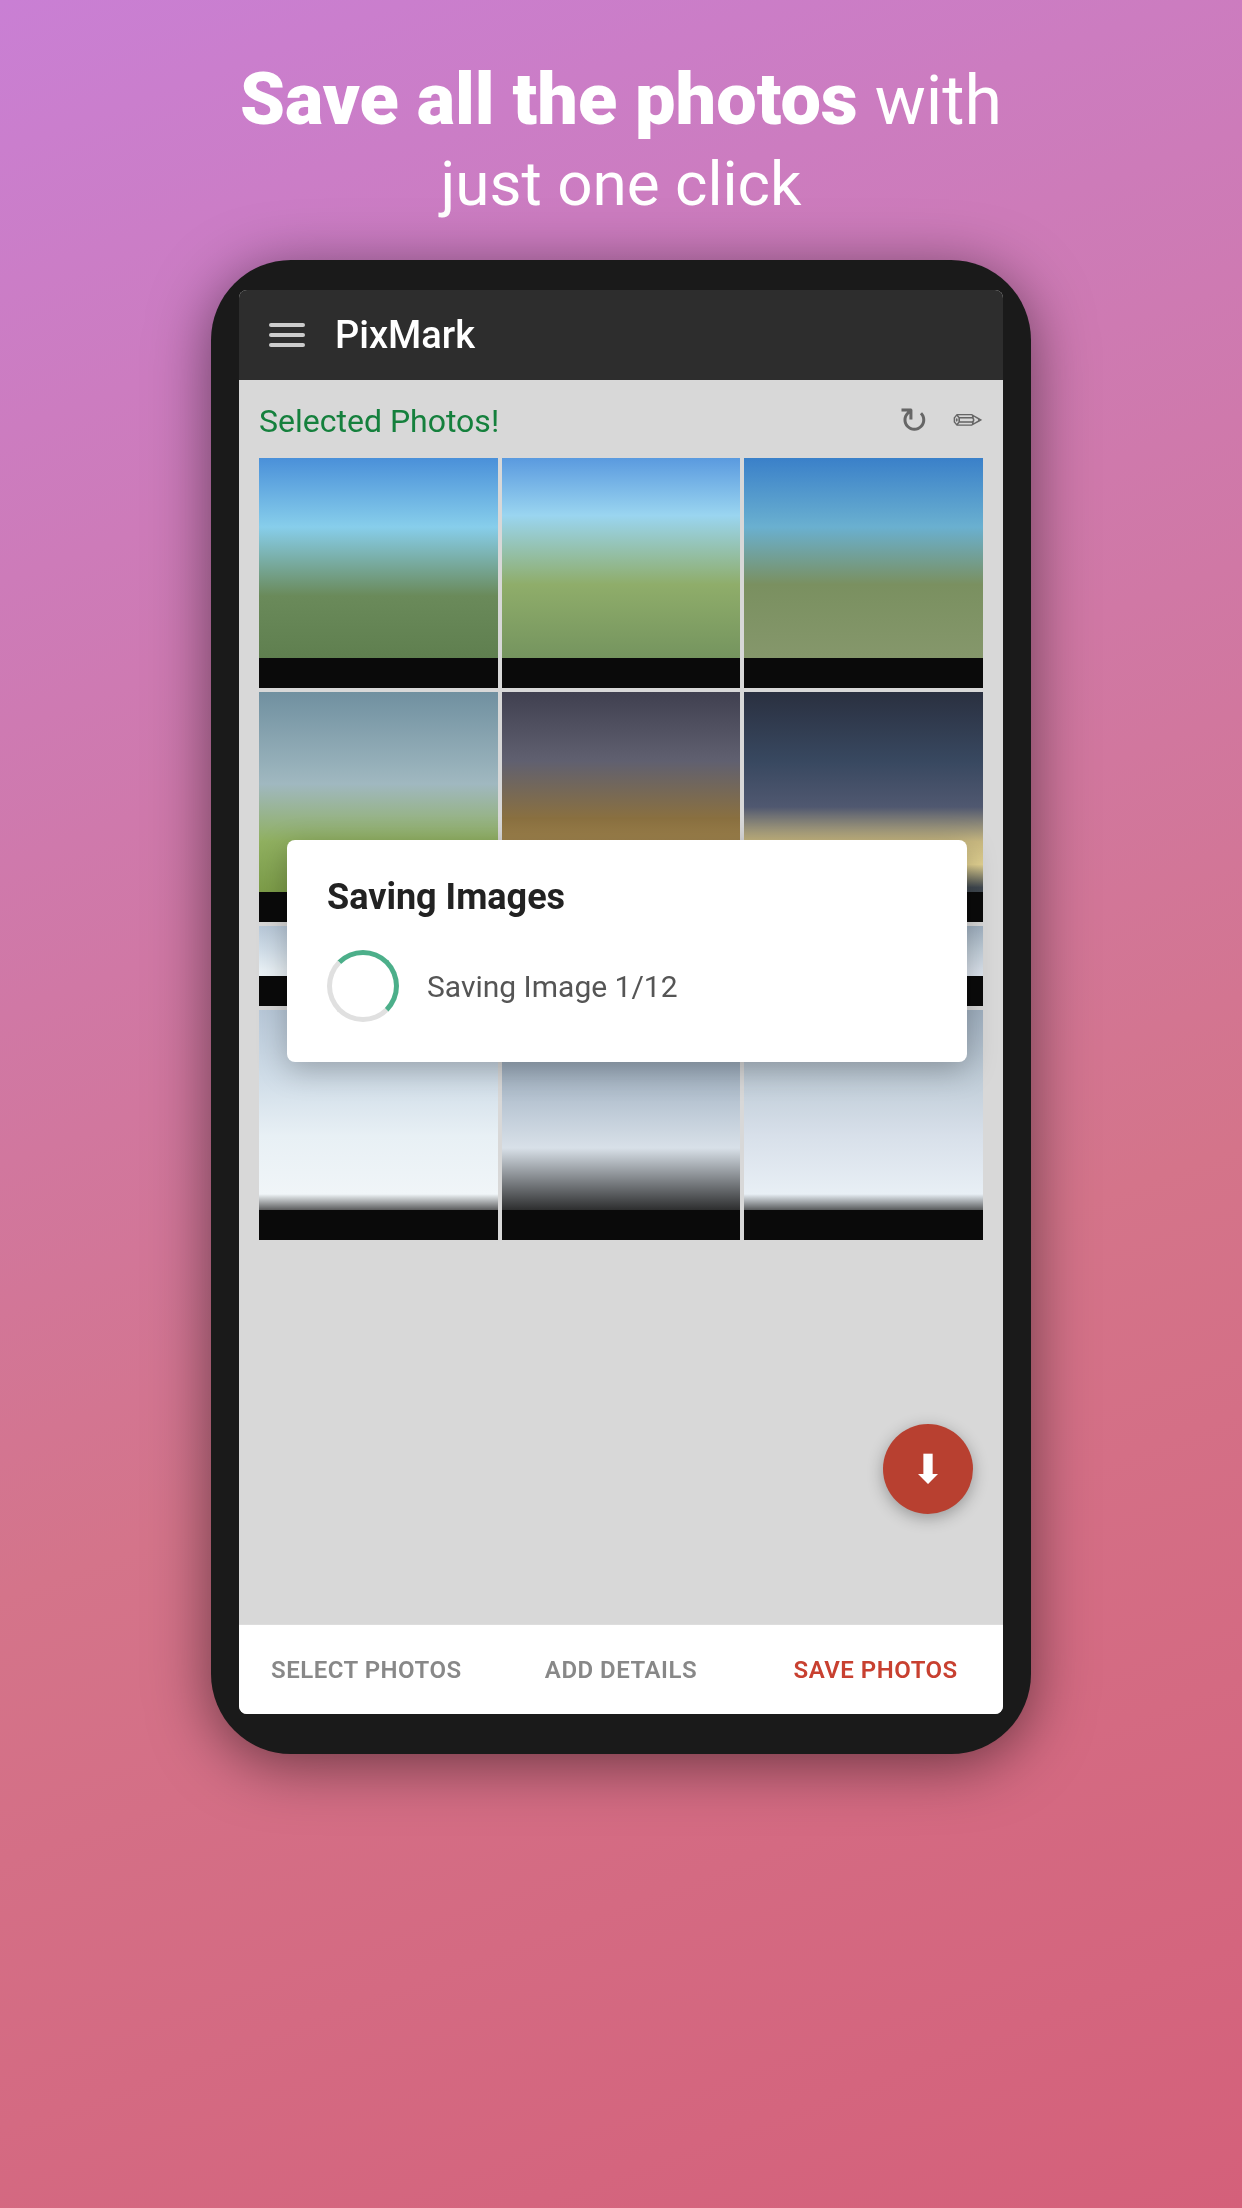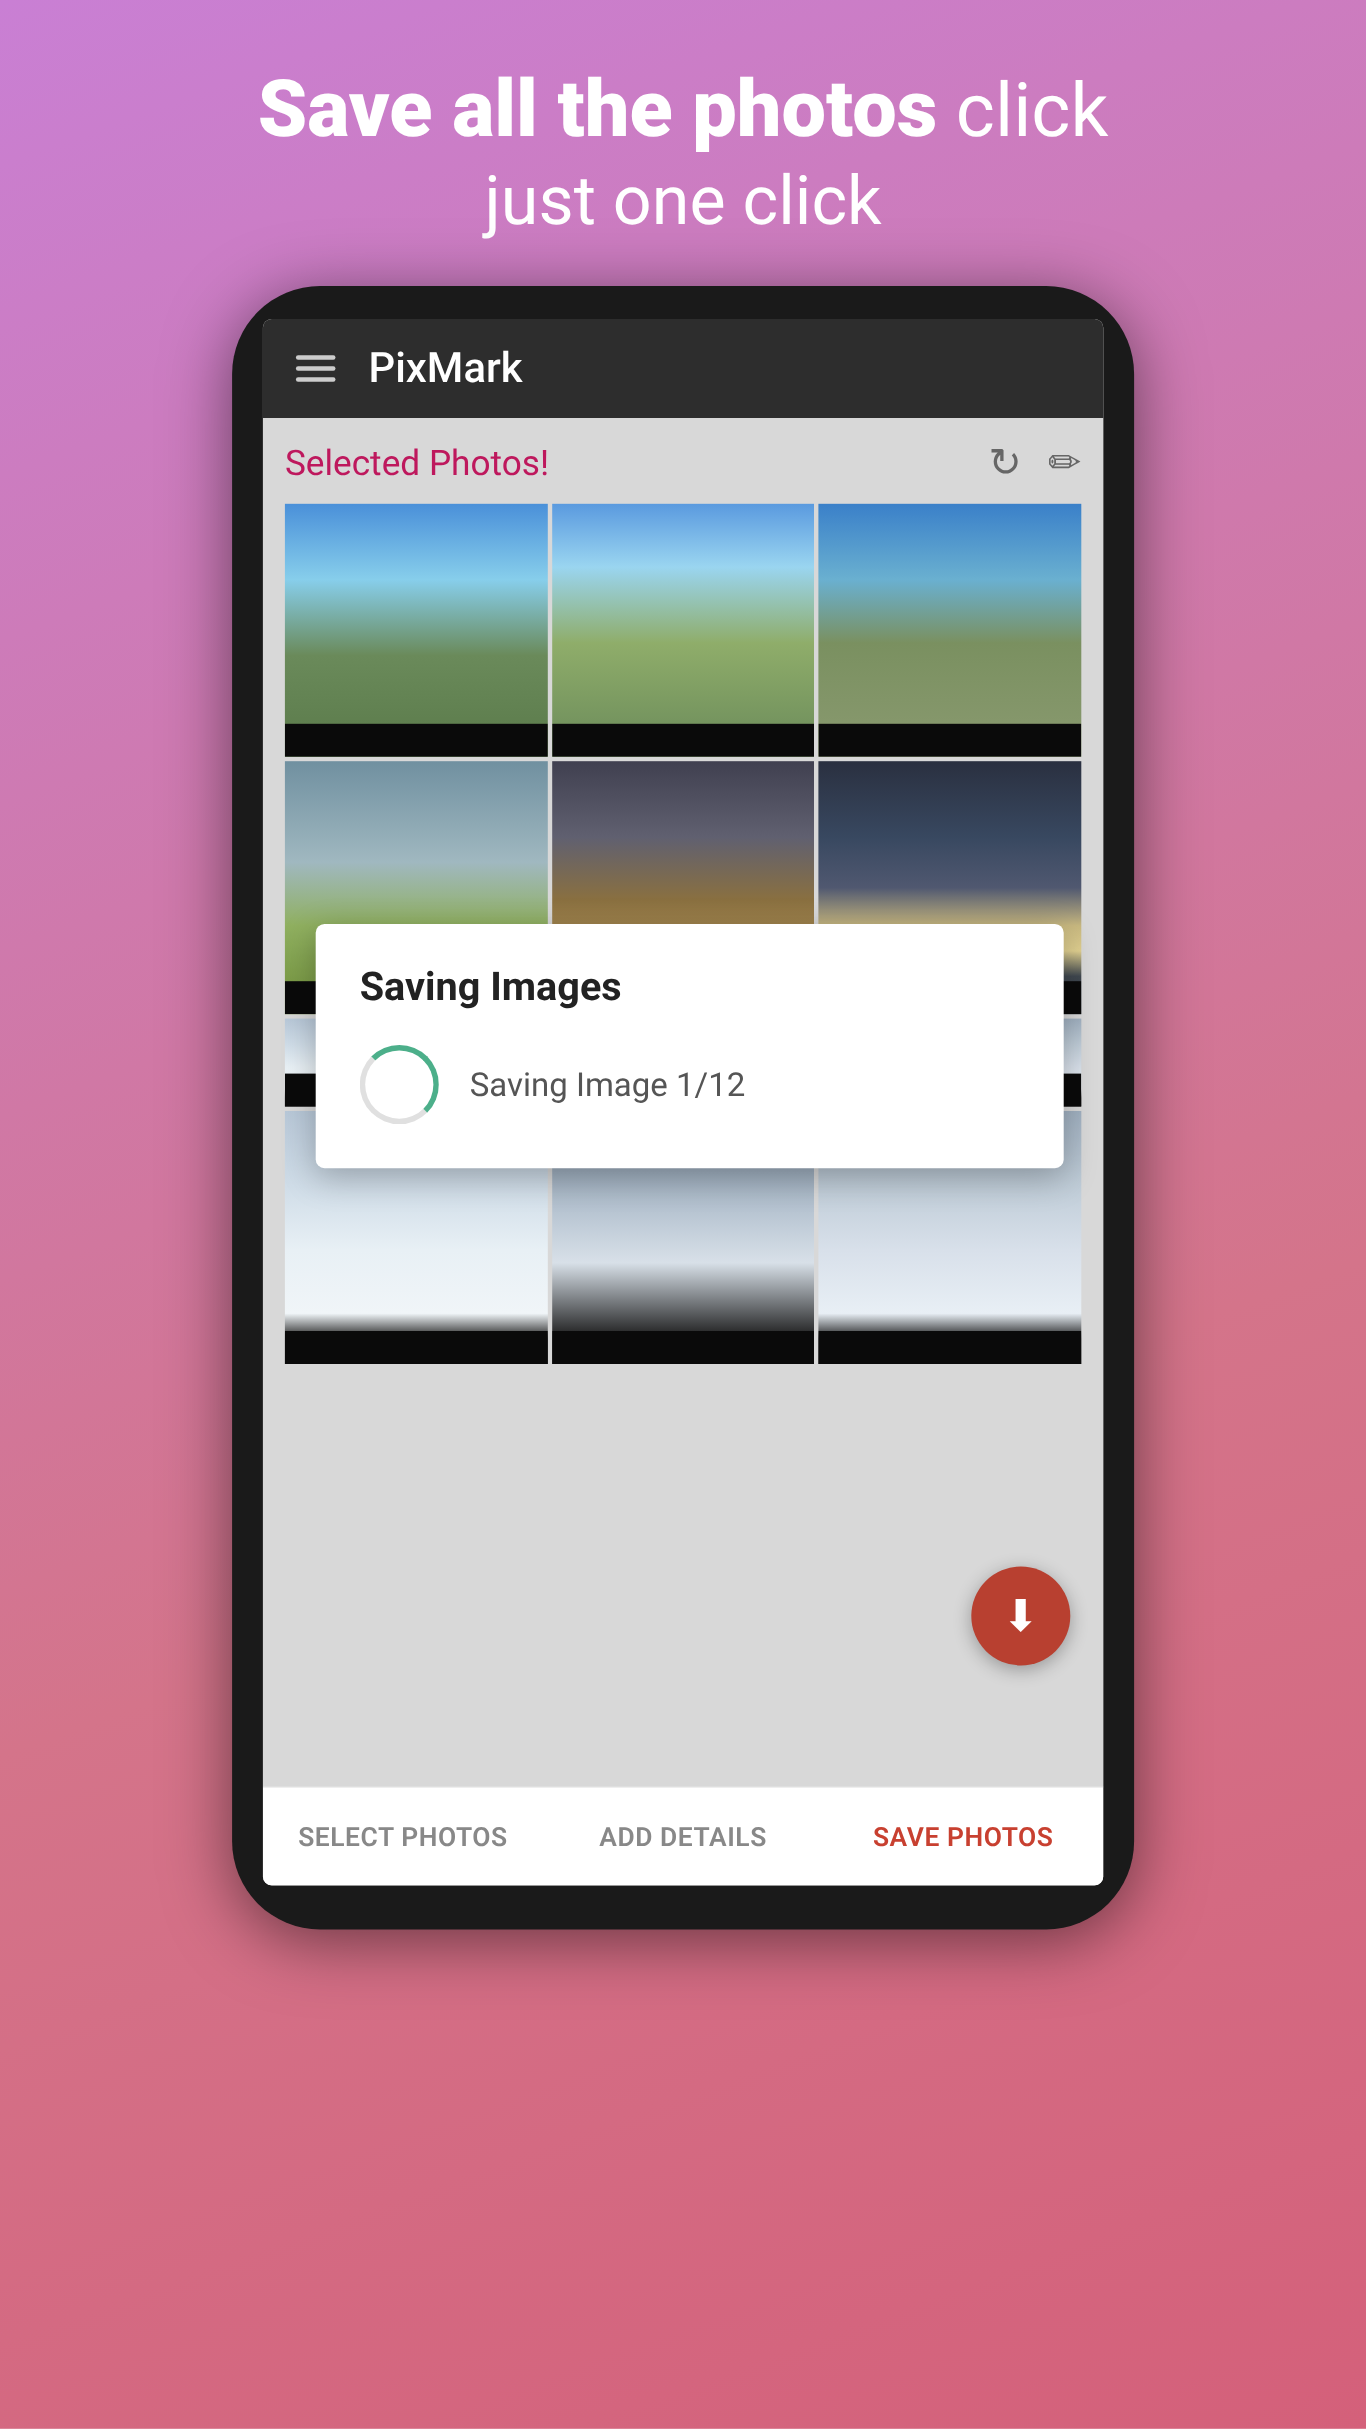--- a/index.html
+++ b/index.html
@@ -100,21 +100,21 @@
 
     .section-header {
       display: flex;
       justify-content: space-between;
       align-items: center;
       margin-bottom: 16px;
     }
 
     .section-title {
       font-size: 32px;
-      color: #be185d;
+      color: #15803d;
       font-weight: 400;
     }
 
     .header-icons {
       display: flex;
       gap: 24px;
     }
 
     .header-icon {
       color: #666;
@@ -270,21 +270,21 @@
 
     .bottom-nav-item.active {
       color: #c84030;
     }
   </style>
 </head>
 <body>
 
 <div class="top-text">
   <div class="bold-part">
-    <span>Save all the photos</span><span class="normal-part"> click</span>
+    <span>Save all the photos</span><span class="normal-part"> with</span>
   </div>
   <div class="sub">just one click</div>
 </div>
 
 <div class="phone-shell">
   <div class="phone-inner">
 
     <div class="app-bar">
       <div class="hamburger-icon">
         <span></span>

